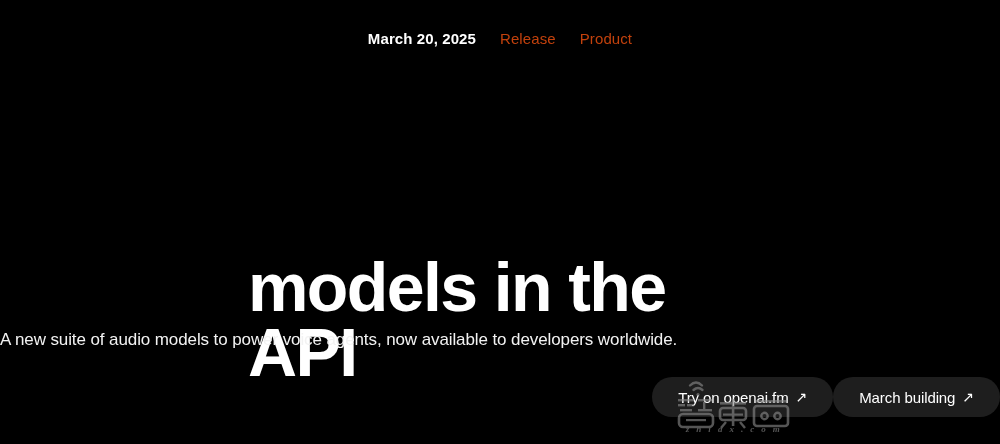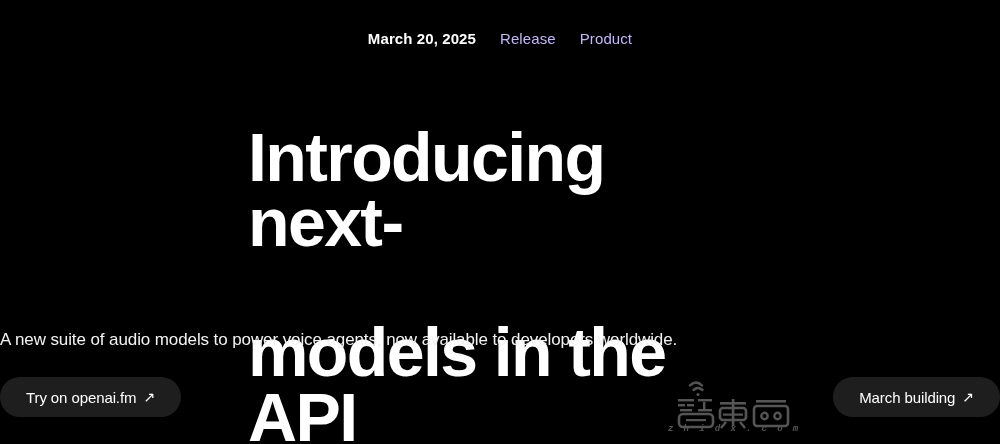--- a/index.html
+++ b/index.html
@@ -37,21 +37,21 @@
   }
   .meta-date {
     font-size: 15px;
     font-weight: 600;
     color: #ffffff;
     letter-spacing: 0.1px;
   }
   .meta-tag {
     font-size: 15px;
     font-weight: 400;
-    color: #c4b5fd;
+    color: #c2410c;
     letter-spacing: 0.1px;
   }
 
   
   .headline {
     position: absolute;
     top: 79px;
     left: 248px;
     width: 520px;
     font-size: 68px;
@@ -75,23 +75,22 @@
     white-space: nowrap;
   }
 
   
   .cta-row {
     position: absolute;
     top: 377px;
     left: 0;
     width: 1000px;
     display: flex;
-    justify-content: space-between;
+    justify-content: flex-end;
     align-items: center;
-    gap: 20px;
   }
   .cta-btn {
     height: 40px;
     box-sizing: border-box;
     padding: 0 26px;
     border: none;
     border-radius: 20px;
     background: #1e1e1e;
     color: #ffffff;
     font-family: "Liberation Sans", sans-serif;
@@ -128,42 +127,42 @@
     display: block;
     width: 132px;
     height: 58px;
   }
   .wm-domain {
     position: absolute;
     left: 0;
     bottom: 2px;
     width: 132px;
     text-align: center;
-    font-family: Liberation Mono, monospace;
+    font-family: Liberation Serif, serif;
     font-size: 9px;
     font-style: italic;
     font-weight: 700;
     letter-spacing: 2.4px;
     color: #8a8a8a;
     white-space: nowrap;
   }
 </style>
 </head>
 <body>
 
 <div class="page">
 
   <div class="meta-row">
     <span class="meta-date">March 20, 2025</span>
     <span class="meta-tag">Release</span>
     <span class="meta-tag">Product</span>
   </div>
 
   <h1 class="headline">
-    <span>Introducing next-</span><br>
+    <br>
     <br>
     <span>models in the API</span>
   </h1>
 
   <p class="subtitle">A new suite of audio models to power voice agents, now available to developers worldwide.</p>
 
   <div class="cta-row">
     <button class="cta-btn">
       <span>Try on openai.fm</span>
       <span class="arrow">↗</span>

